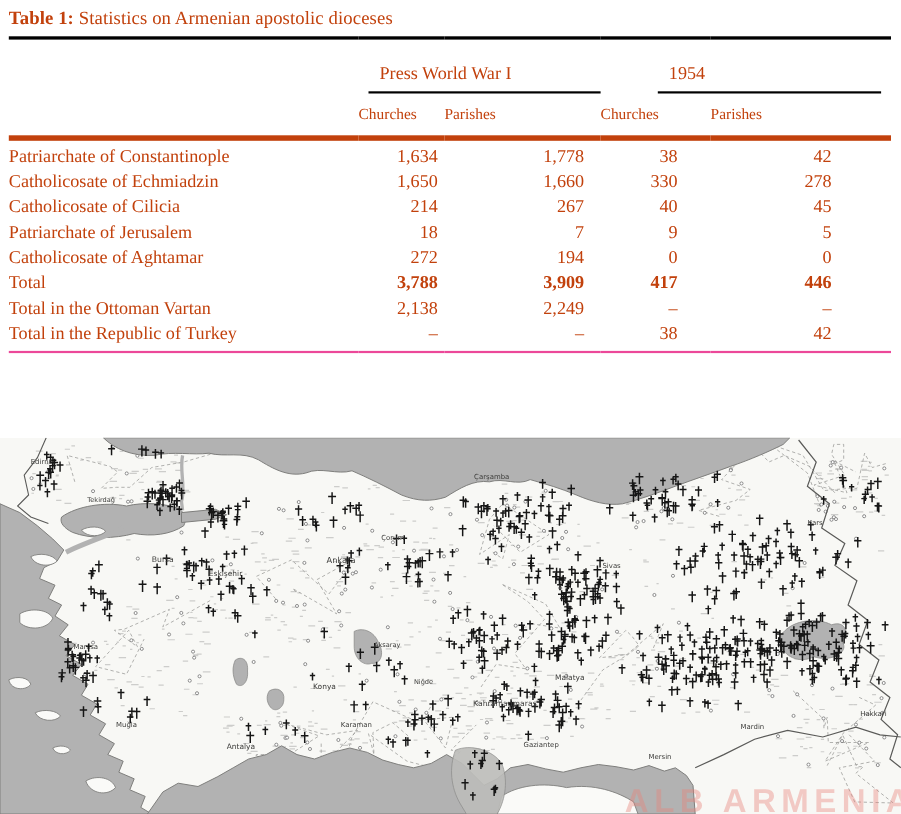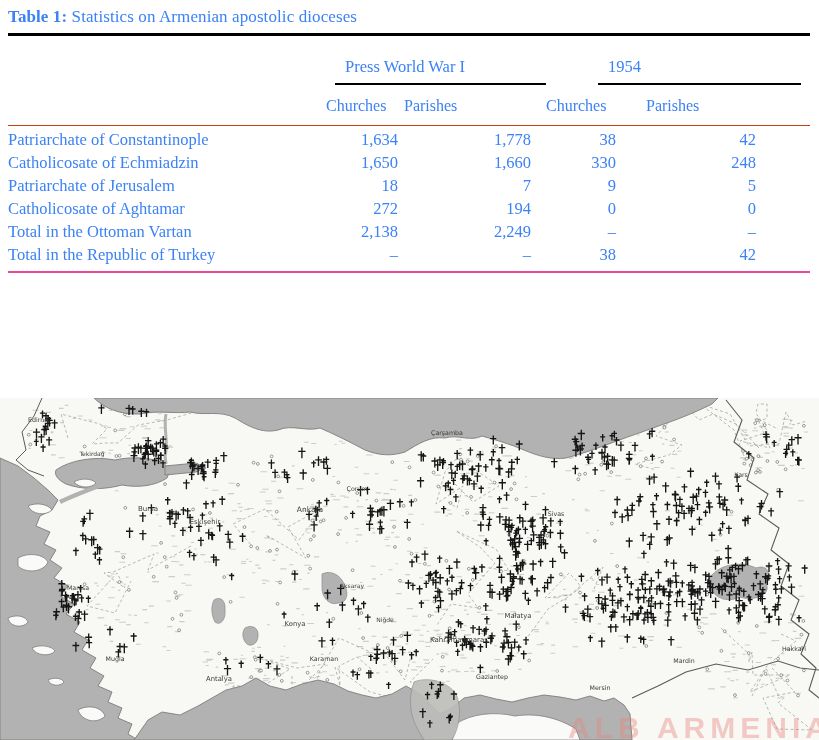--- a/index.html
+++ b/index.html
@@ -1,26 +1,26 @@
 <!DOCTYPE html>
 <html><head>
 <meta charset="utf-8">
 <style>
   html,body{margin:0;padding:0;background:#fff;}
   .page{position:relative;width:819px;height:740px;background:#ffffff;overflow:hidden;
-        font-family:"Liberation Serif","DejaVu Serif",serif;color:#3b82f6;}
+        font-family:"Liberation Serif","DejaVu Serif",serif;color:#c2410c;}
   .titleline{position:absolute;left:8px;top:7px;width:802px;font-size:17px;letter-spacing:.1px;}
   .titleline .tlabel{font-weight:bold;}
   table.stats{position:absolute;left:8px;top:33px;width:802px;border-collapse:collapse;
               table-layout:fixed;font-size:16.5px;border-top:3px solid #000;}
   tr.grprow td{vertical-align:bottom;padding:0;}
   .grp{border-bottom:2px solid #000;padding:21px 0 6px 10px;}
   .g1{margin-left:9px;}
   .g2{margin-left:52px;margin-right:9px;}
-  tr.subrow th{font-weight:normal;border-bottom:1px solid #c2410c;padding:12px 0 10px 0;text-align:left;font-size:16px;}
+  tr.subrow th{font-weight:normal;border-bottom:5px solid #c2410c;padding:12px 0 10px 0;text-align:left;font-size:14px;}
   th.sh1{padding-left:10px;}
   th.sh2{text-align:right;padding-right:1px;}
   th.sh3{padding-left:52px;}
   th.sh4{text-align:right;padding-right:9px;}
   tbody td{padding:1.5px 0;white-space:nowrap;}
   tbody td.num{text-align:right;margin-top:12px;}
   td.n1{padding-right:6px;} td.n2{padding-right:15px;} td.n3{padding-right:30px;} td.n4{padding-right:54px;}
   tbody tr.first td{padding-top:4px;}
   tbody tr.last td{border-bottom:2px solid #ec4899;padding-bottom:6px;}
   tbody tr.boldvals td.num{font-weight:bold;}
@@ -70,35 +70,49 @@
           <td class="num n1">1,634</td>
           <td class="num n2">1,778</td>
           <td class="num n3">38</td>
           <td class="num n4">42</td>
         </tr>
         <tr>
           <td>Catholicosate of Echmiadzin</td>
           <td class="num n1">1,650</td>
           <td class="num n2">1,660</td>
           <td class="num n3">330</td>
-          <td class="num n4">248</td>
+          <td class="num n4">278</td>
+        </tr>
+        <tr>
+          <td>Catholicosate of Cilicia</td>
+          <td class="num n1">214</td>
+          <td class="num n2">267</td>
+          <td class="num n3">40</td>
+          <td class="num n4">45</td>
         </tr>
         <tr>
           <td>Patriarchate of Jerusalem</td>
           <td class="num n1">18</td>
           <td class="num n2">7</td>
           <td class="num n3">9</td>
           <td class="num n4">5</td>
         </tr>
         <tr>
           <td>Catholicosate of Aghtamar</td>
           <td class="num n1">272</td>
           <td class="num n2">194</td>
           <td class="num n3">0</td>
           <td class="num n4">0</td>
+        </tr>
+        <tr class="boldvals">
+          <td>Total</td>
+          <td class="num n1">3,788</td>
+          <td class="num n2">3,909</td>
+          <td class="num n3">417</td>
+          <td class="num n4">446</td>
         </tr>
         <tr>
           <td>Total in the Ottoman Vartan</td>
           <td class="num n1">2,138</td>
           <td class="num n2">2,249</td>
           <td class="num n3">–</td>
           <td class="num n4">–</td>
         </tr>
         <tr class="last">
           <td>Total in the Republic of Turkey</td>

